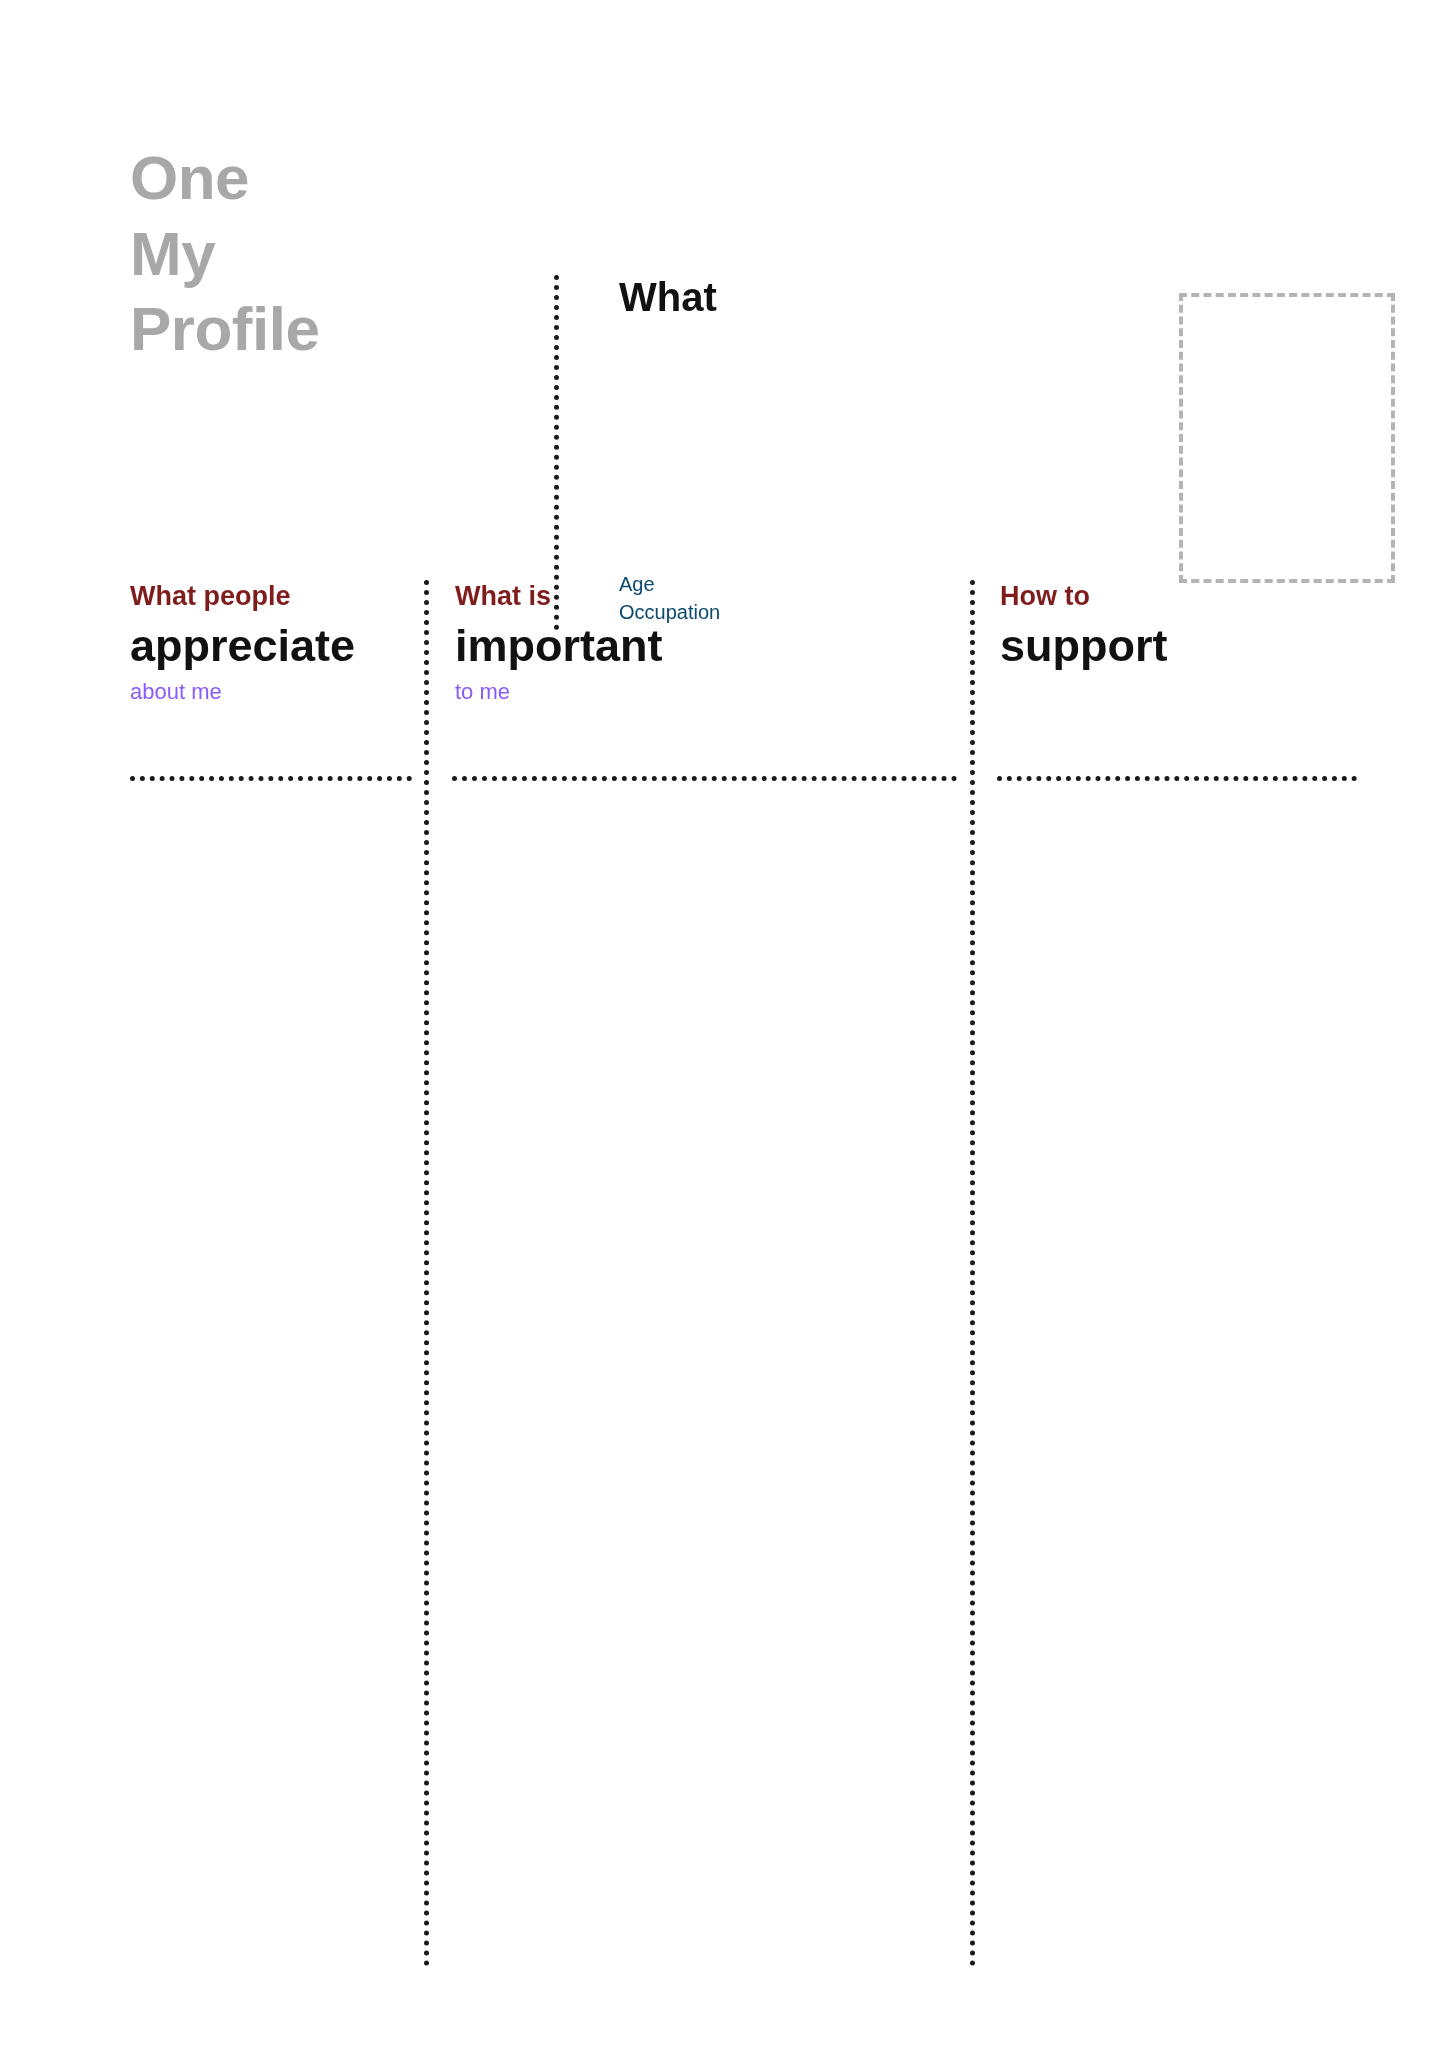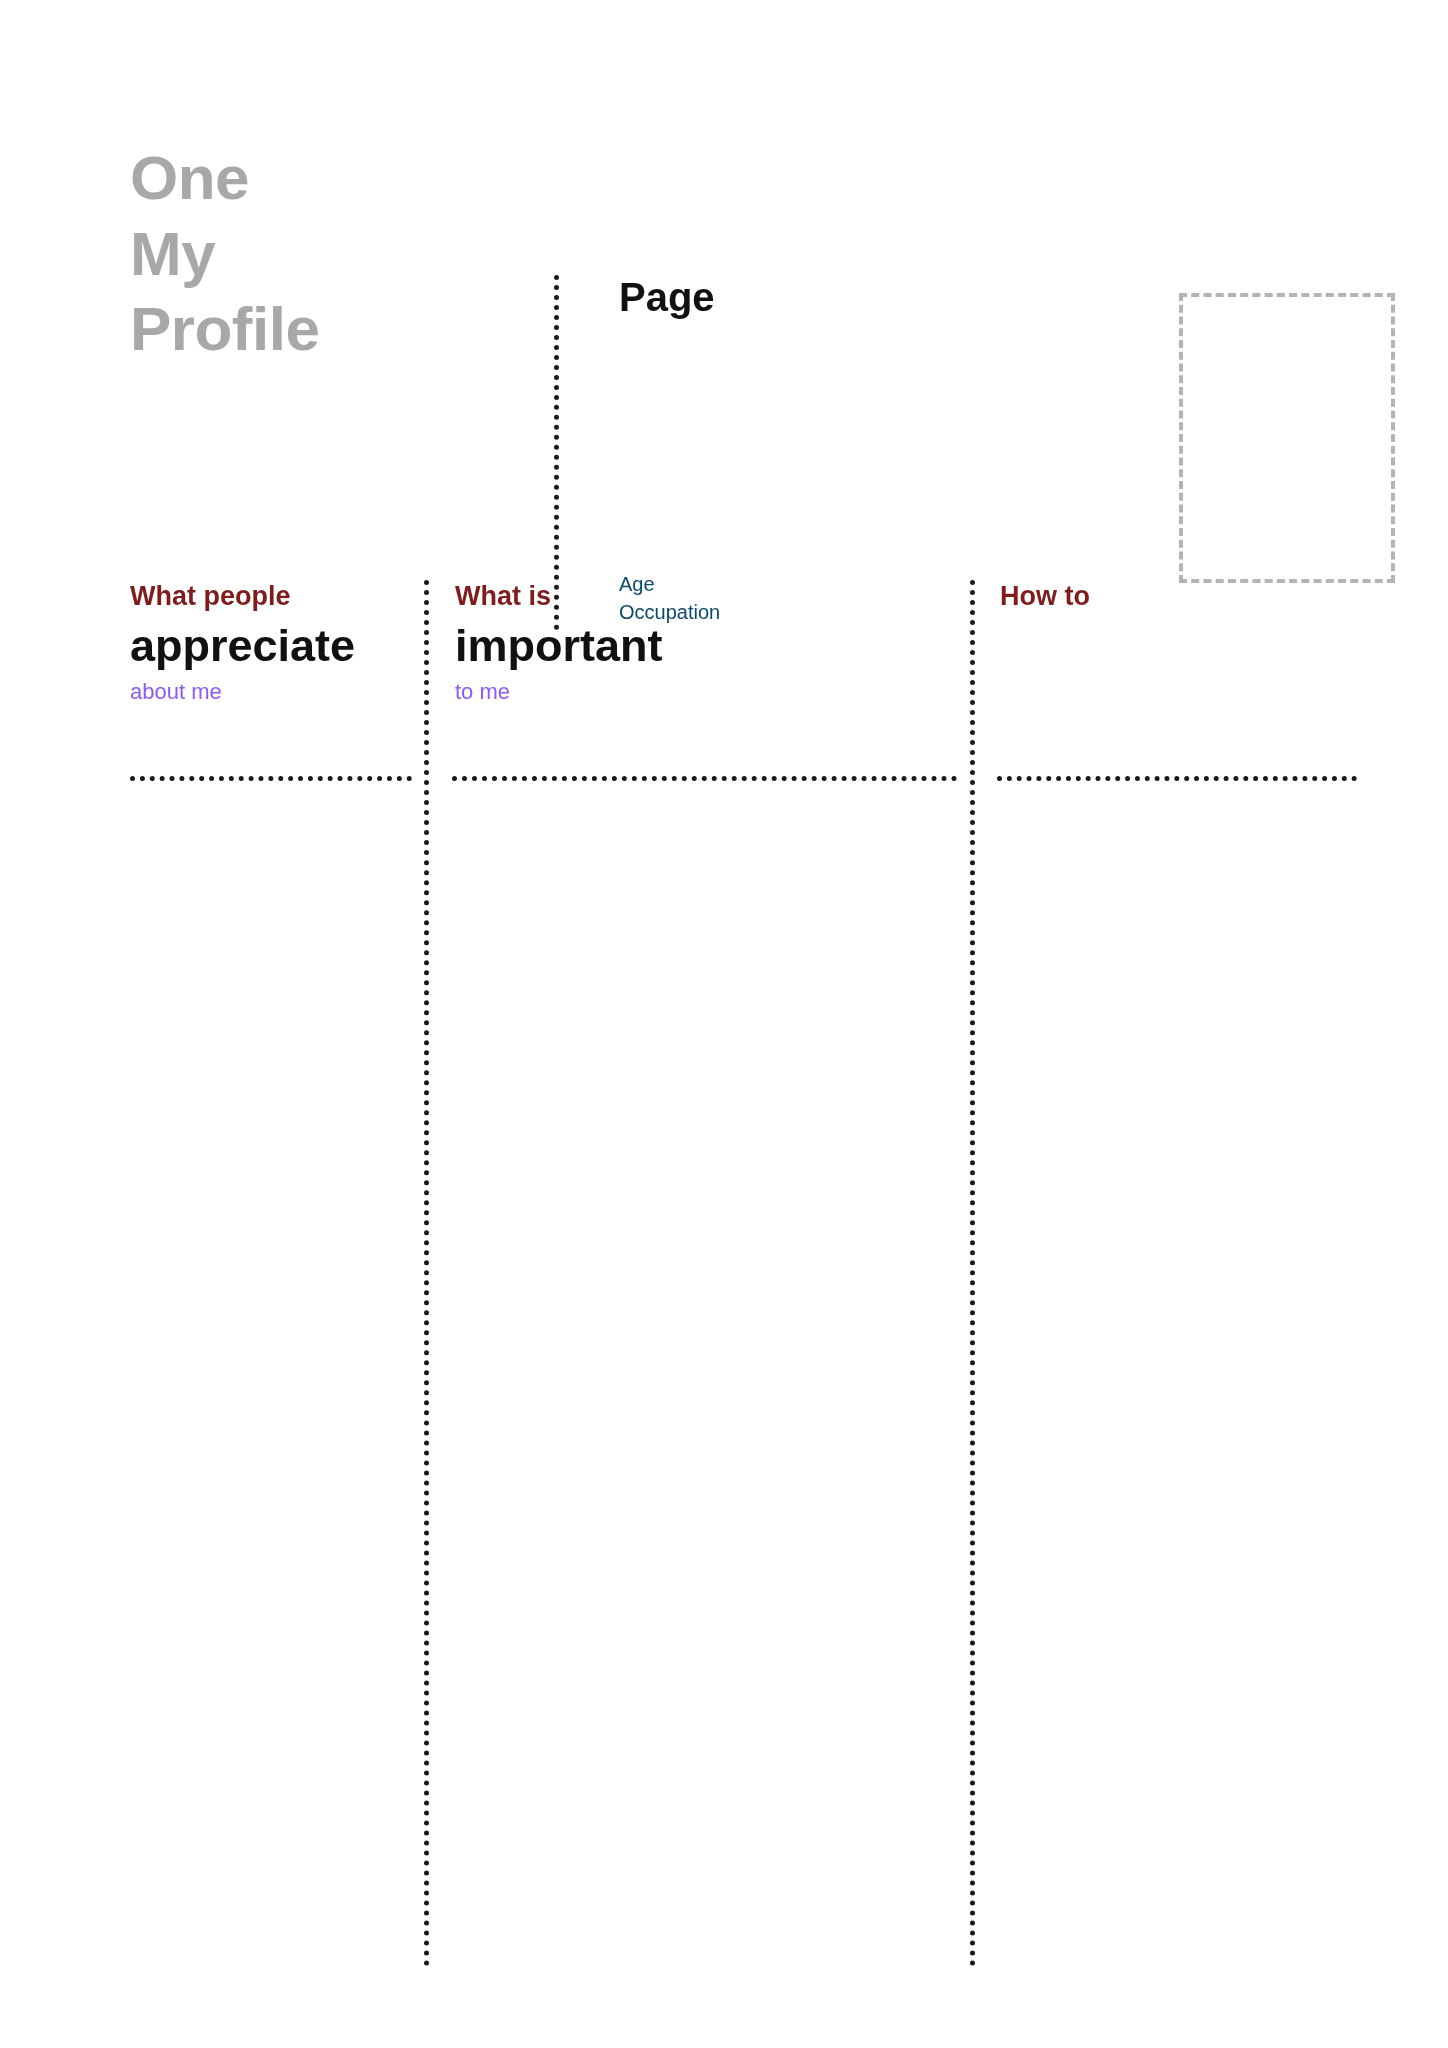--- a/index.html
+++ b/index.html
@@ -170,21 +170,21 @@
     <div class="doc-title">
       <span>One</span>
       <span>My</span>
       <span>Profile</span>
     </div>
 
     <div class="header-divider"></div>
 
     <div class="name-block">
       <div class="name-text">
-        <span>Page</span>
+        <span>What</span>
       </div>
     </div>
 
     <div class="meta-block">
       <span>Age</span>
       <span>Occupation</span>
     </div>
 
     <div class="photo-placeholder"></div>
   </div>
@@ -198,20 +198,21 @@
     </div>
 
     <div class="col col-2">
       <div class="col-head-small">What is</div>
       <div class="col-head-big">important</div>
       <div class="col-head-sub">to me</div>
     </div>
 
     <div class="col col-3">
       <div class="col-head-small">How to</div>
+      <div class="col-head-big">support</div>
     </div>
 
     <div class="rule rule-1"></div>
     <div class="rule rule-2"></div>
     <div class="rule rule-3"></div>
 
     <div class="vrule vrule-1"></div>
     <div class="vrule vrule-2"></div>
 
     <div class="write-area area-1"></div>

